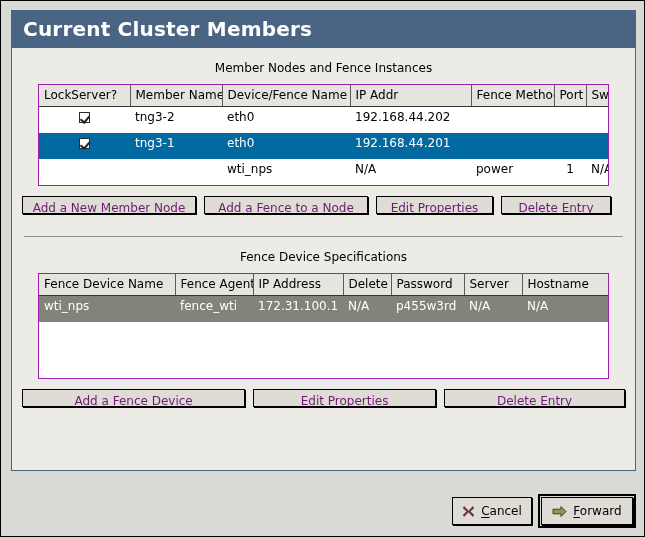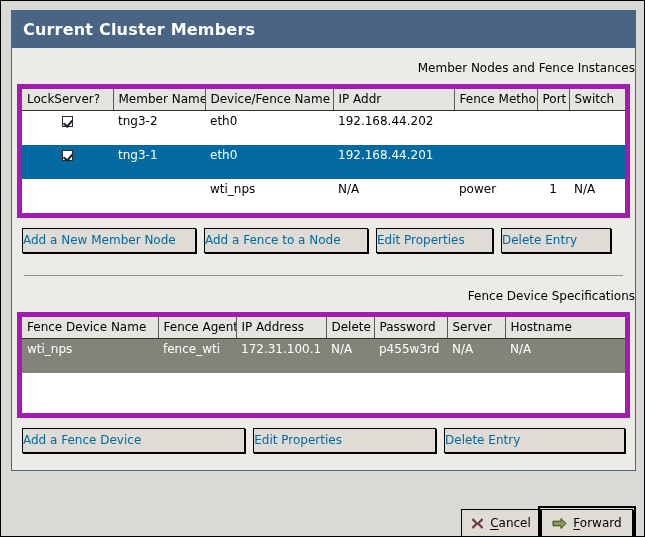--- a/index.html
+++ b/index.html
@@ -34,52 +34,52 @@
     top: 9px;
     width: 625px;
     height: 38px;
     background: #4a6583;
     box-sizing: border-box;
     display: flex;
     align-items: center;
   }
   .titlebar-text {
     color: #ffffff;
-    font-size: 16px;
+    font-size: 20px;
     font-weight: bold;
     padding-left: 12px;
     letter-spacing: 0.2px;
     white-space: nowrap;
   }
 
   
   .content-panel {
     position: absolute;
     left: 10px;
     top: 47px;
     width: 625px;
     height: 423px;
     background: #edebe6;
     border: 1px solid #4a6583;
     border-top: none;
     box-sizing: border-box;
   }
 
   .section-label {
-    text-align: right;
+    text-align: center;
     font-size: 12px;
     color: #000000;
     padding-top: 13px;
     padding-bottom: 9px;
   }
 
   
   .table-wrap {
-    margin: 0 5px;
-    border: 5px solid #a21caf;
+    margin: 0 26px;
+    border: 1px solid #a21caf;
     background: #ffffff;
     box-sizing: border-box;
     overflow: hidden;
   }
   table.grid {
     border-collapse: collapse;
     width: 100%;
     table-layout: fixed;
     font-size: 12px;
   }
@@ -90,21 +90,21 @@
     padding: 3px 5px 4px 5px;
     border-right: 1px solid #5a5a5a;
     border-bottom: 1px solid #333333;
     white-space: nowrap;
     overflow: hidden;
     height: 19px;
     box-sizing: border-box;
   }
   table.grid th:last-child { border-right: none; }
   table.grid td {
-    padding: 3px 5px 17px 5px;
+    padding: 3px 5px 9px 5px;
     border: none;
     white-space: nowrap;
     overflow: hidden;
     height: 22px;
     box-sizing: border-box;
     vertical-align: middle;
   }
   tr.row-selected-focus td {
     background: #0369a1;
     color: #ffffff;
@@ -142,23 +142,24 @@
   .btn-row {
     display: flex;
     gap: 8px;
     margin: 10px 10px 0 10px;
   }
   .btn {
     background: #dedcd5;
     border: 1px solid #000000;
     box-shadow: 1px 1px 0 0 #000000;
     font-size: 12px;
-    color: #0369a1;
-    height: 25px;
+    color: #701a75;
+    height: 18px;
     line-height: 23px;
+    text-align: center;
     box-sizing: border-box;
     cursor: default;
     user-select: none;
     white-space: nowrap;
     overflow: hidden;
   }
 
   
   .divider {
     height: 1px;
@@ -171,22 +172,23 @@
     position: absolute;
     left: 0;
     top: 470px;
     width: 643px;
     height: 65px;
     background: #d9d9d6;
   }
   .footer-btns {
     position: absolute;
     right: 11px;
-    top: 38px;
+    top: 26px;
     display: flex;
+    gap: 9px;
     justify-content: space-between;
   }
   .fbtn {
     background: #dedcd5;
     border: 1px solid #000000;
     box-shadow: 1px 1px 0 0 #000000;
     height: 28px;
     box-sizing: border-box;
     display: flex;
     align-items: center;

